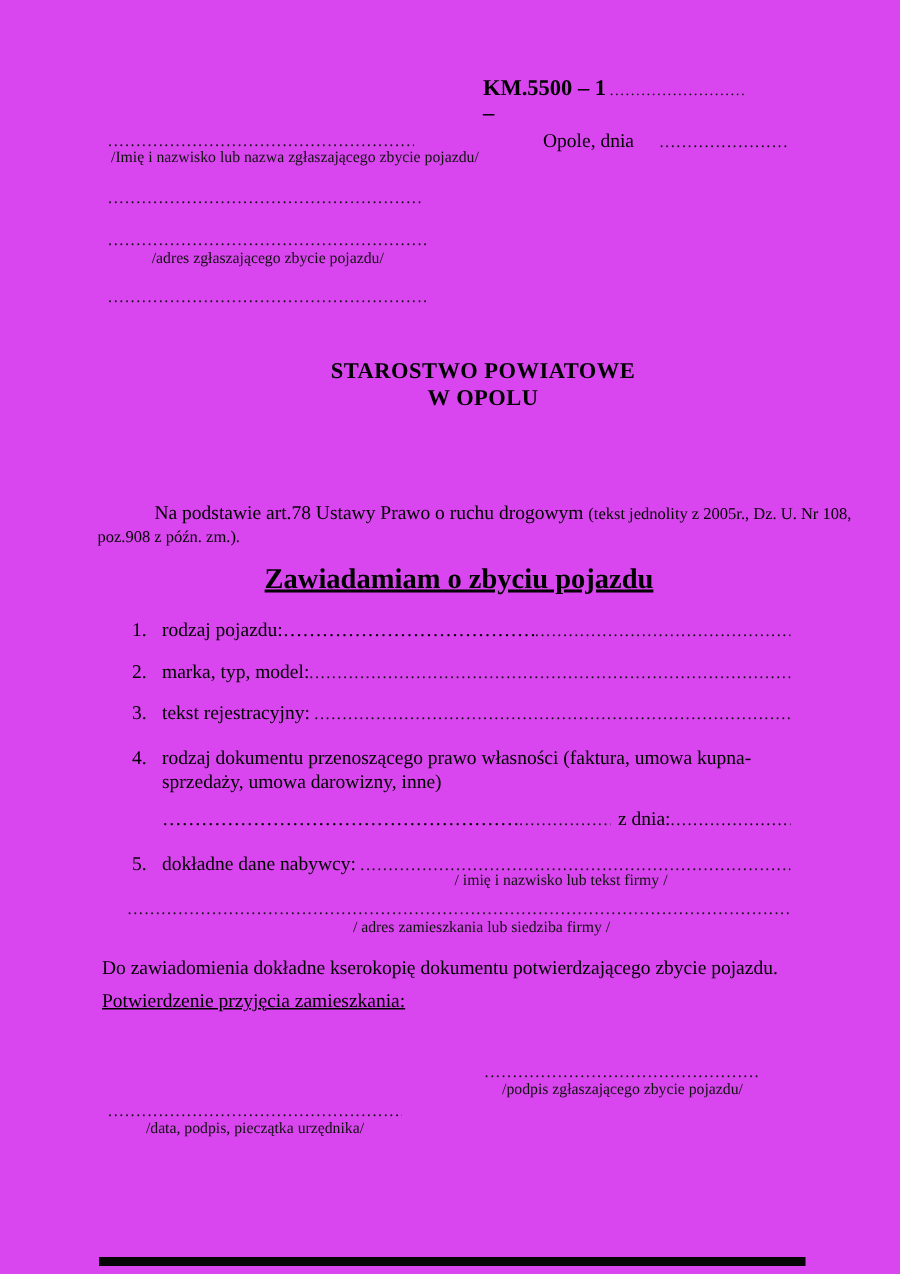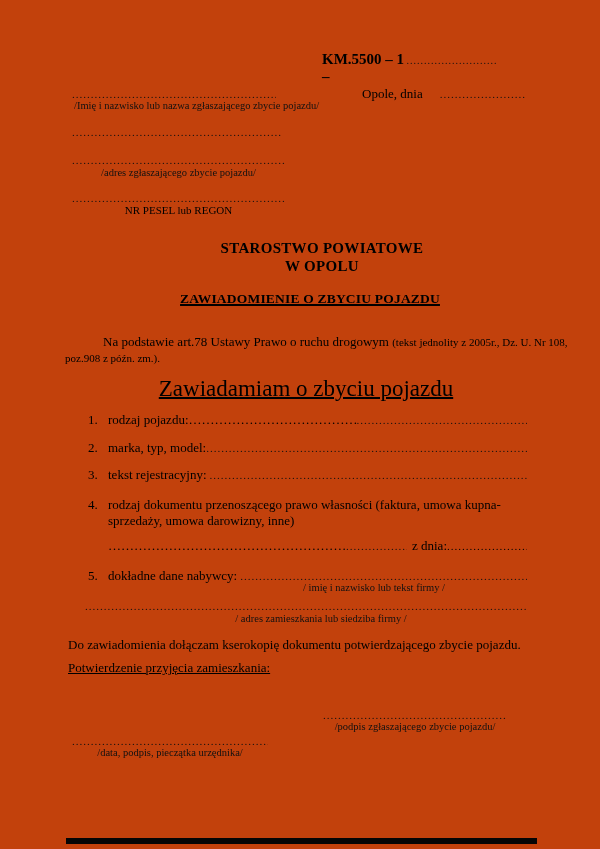--- a/index.html
+++ b/index.html
@@ -1,17 +1,17 @@
 <!DOCTYPE html>
 <html><head>
 <meta charset="utf-8">
 <style>
   html,body { margin:0; padding:0; background:#ffffff; }
   .page {
-    position:relative; width:600px; height:849px; background:#c2410c;
+    position:relative; width:600px; height:849px; background:#d946ef;
     font-family:"Liberation Serif", serif; color:#000; overflow:hidden;
   }
   .abs { position:absolute; }
   .dots {
     display:block; overflow:hidden; white-space:nowrap;
     font-size:11px; letter-spacing:1px; line-height:11px; color:#111;
   }
   .flexrow { display:flex; align-items:baseline; }
   .dotfill {
     flex:1 1 auto; min-width:0; overflow:hidden; white-space:nowrap;
@@ -26,21 +26,21 @@
   .subject-wrap { text-align:center; }
   .subject {
     font-weight:bold; font-size:13.5px; letter-spacing:0.2px;
     text-decoration:underline; text-decoration-thickness:1.5px;
   }
   .legal { font-size:13px; }
   .legal .line1 { white-space:nowrap; text-indent:38px; }
   .legal .small { font-size:11px; }
   .title-wrap { text-align:center; }
   .main-title {
-    font-weight:normal; font-size:23px;
+    font-weight:bold; font-size:19px;
     text-decoration:underline; text-decoration-thickness:2px;margin-top:36px;
   }
   .item { display:flex; align-items:baseline; font-size:13px; left:88px; right:73px; }
   .item .num { flex:0 0 20px; }
   .item .lbl { white-space:nowrap; padding-right:3px; }
   .item4-text { font-size:13px; line-height:15.5px; }
   .zdnia { flex:0 0 auto; margin:0 0 0 5px; font-size:13px; }
   .enddots { flex:0 0 auto; width:80px; overflow:hidden; white-space:nowrap; font-size:11px; letter-spacing:1px; }
   .note { font-size:13px; }
   .confirm { font-size:13px; text-decoration:underline; text-decoration-thickness:1px; }
@@ -62,30 +62,26 @@
   <div class="abs flexrow" style="top:86px; left:362px; width:163px; font-size:13px;gap:13px;">
     <span style="padding-right:4px; white-space:nowrap;">Opole, dnia</span>
     <span class="dotfill">........................................................................................................................................................................................................</span>
   </div>
 
   <div class="abs dots" style="top:127px; left:72px; width:210px;">........................................................................................................................................................................................................</div>
   <div class="abs dots" style="top:155px; left:72px; width:213px;">........................................................................................................................................................................................................</div>
   <div class="abs cap center" style="top:167px; left:72px; width:213px;">/adres zgłaszającego zbycie pojazdu/</div>
 
   <div class="abs dots" style="top:193px; left:72px; width:213px;">........................................................................................................................................................................................................</div>
-  <div class="abs center" style="top:204px; left:72px; width:213px; font-size:11px;">NR PESEL lub REGON</div>
 
   <div class="abs office" style="top:240px; left:0; right:0; padding-left:44px;">
     <div>STAROSTWO POWIATOWE</div>
     <div>W OPOLU</div>
   </div>
 
-  <div class="abs subject-wrap" style="top:289px; left:0; right:0; padding-left:20px;">
-    <span class="subject">ZAWIADOMIENIE O ZBYCIU POJAZDU</span>
-  </div>
 
   <div class="abs legal" style="top:334px; left:65px; right:50px;">
     <div class="line1">
       <span>Na podstawie art.78 Ustawy Prawo o ruchu drogowym</span>
       <span class="small">(tekst jednolity z 2005r., Dz. U. Nr 108,</span>
     </div>
     <div class="small" style="margin-top:2px;">poz.908 z późn. zm.).</div>
   </div>
 
   <div class="abs title-wrap" style="top:376px; left:0; right:0; padding-left:12px;">
@@ -124,21 +120,21 @@
 
   <div class="abs item" style="top:568px;">
     <span class="num">5.</span>
     <span class="lbl">dokładne dane nabywcy:</span>
     <span class="dotfill">........................................................................................................................................................................................................</span>
   </div>
   <div class="abs cap" style="top:582px; left:303px;">/ imię i nazwisko lub tekst firmy /</div>
   <div class="abs dots" style="top:601px; left:85px; width:442px;">........................................................................................................................................................................................................</div>
   <div class="abs cap center" style="top:613px; left:85px; width:442px; padding-left:30px; box-sizing:border-box;">/ adres zamieszkania lub siedziba firmy /</div>
 
-  <div class="abs note" style="top:637px; left:68px;">Do zawiadomienia dołączam kserokopię dokumentu potwierdzającego zbycie pojazdu.</div>
+  <div class="abs note" style="top:637px; left:68px;">Do zawiadomienia dokładne kserokopię dokumentu potwierdzającego zbycie pojazdu.</div>
 
   <div class="abs" style="top:658px; left:68px;">
     <span class="confirm">Potwierdzenie przyjęcia zamieszkania:</span>
   </div>
 
   <div class="abs dots" style="top:710px; left:323px; width:184px;">........................................................................................................................................................................................................</div>
   <div class="abs cap center" style="top:721px; left:323px; width:184px;">/podpis zgłaszającego zbycie pojazdu/</div>
 
   <div class="abs dots" style="top:736px; left:72px; width:196px;">........................................................................................................................................................................................................</div>
   <div class="abs cap center" style="top:747px; left:72px; width:196px;">/data, podpis, pieczątka urzędnika/</div>

